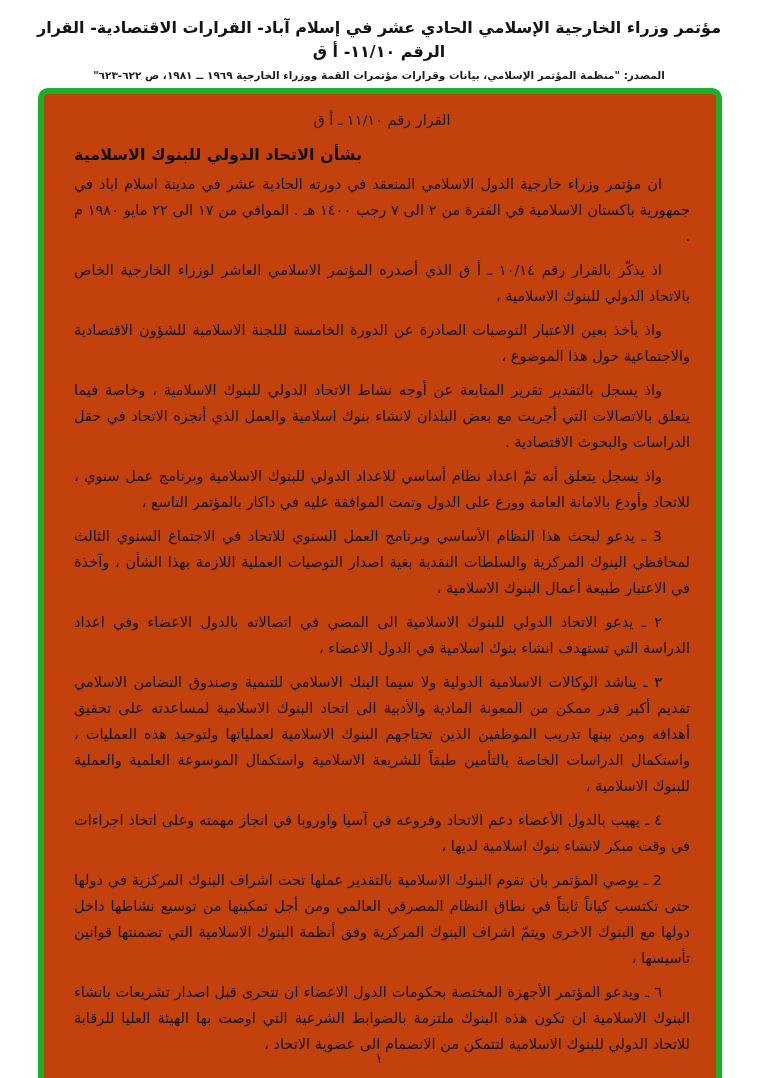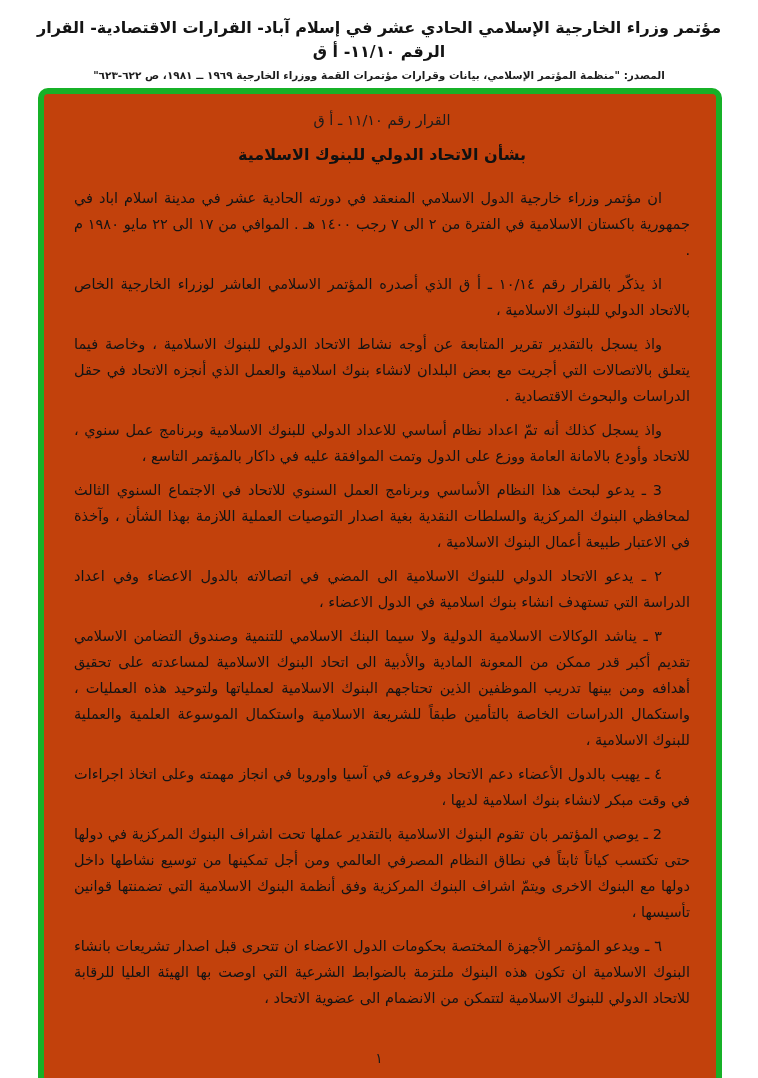--- a/index.html
+++ b/index.html
@@ -14,22 +14,22 @@
   }
   .doc-header .h1{font-weight:bold;font-size:16px;line-height:1.5;letter-spacing:0;}
   .doc-header .h2{font-weight:bold;font-size:10.5px;margin-top:5px;color:#1c1c1c;}
   .green-box{
     position:absolute;top:88px;left:38px;width:684px;height:1016px;
     box-sizing:border-box;border:6px solid #17b127;border-radius:10px;
     background:#c2410c;direction:rtl;
     padding:14px 26px 16px 30px;overflow:hidden;
   }
   .res-number{text-align:center;font-size:14.5px;margin-top:4px;color:#1b1b1b;}
-  .res-title{text-align:center;font-size:16px;font-weight:bold;margin-top:17px;color:#111;}
-  .res-body{margin-top:21px;font-size:14.5px;line-height:26px;text-align:justify;text-justify:inter-word;}
+  .res-title{text-align:left;font-size:16px;font-weight:bold;margin-top:17px;color:#111;}
+  .res-body{margin-top:7px;font-size:14.5px;line-height:26px;text-align:justify;text-justify:inter-word;}
   .res-body p{margin:0 0 8px 0;text-indent:28px;}
   .res-body .lead{font-weight:normal;}
   .page-num{
     position:absolute;bottom:12px;left:0;right:0;
     text-align:center;font-size:14px;color:#1b1b1b;direction:rtl;
   }
 </style>
 </head>
 <body>
 
@@ -40,22 +40,23 @@
     <div class="h2">المصدر: "منظمة المؤتمر الإسلامي، بيانات وقرارات مؤتمرات القمة ووزراء الخارجية ١٩٦٩ ــ ١٩٨١، ص ٦٢٢-٦٢٣"</div>
   </div>
 
   <div class="green-box" style="border-color: rgb(23, 177, 39);">
     <div class="res-number">القرار رقم ١١/١٠ ـ أ ق</div>
     <div class="res-title">بشأن الاتحاد الدولي للبنوك الاسلامية</div>
 
     <div class="res-body">
       <p><span class="lead"></span><span>ان مؤتمر وزراء خارجية الدول الاسلامي المنعقد في دورته الحادية عشر في مدينة اسلام اباد في جمهورية باكستان الاسلامية في الفترة من ٢ الى ٧ رجب ١٤٠٠ هـ . الموافي من ١٧ الى ٢٢ مايو ١٩٨٠ م .</span></p>
       <p><span class="lead">اذ يذكّر</span><span> بالقرار رقم ١٠/١٤ ـ أ ق الذي أصدره المؤتمر الاسلامي العاشر لوزراء الخارجية الخاص بالاتحاد الدولي للبنوك الاسلامية ،</span></p>
+      <p><span class="lead">واذ يأخذ بعين الاعتبار</span><span> التوصيات الصادرة عن الدورة الخامسة لللجنة الاسلامية للشؤون الاقتصادية والاجتماعية حول هذا الموضوع ،</span></p>
       <p><span class="lead">واذ يسجل بالتقدير</span><span> تقرير المتابعة عن أوجه نشاط الاتحاد الدولي للبنوك الاسلامية ، وخاصة فيما يتعلق بالاتصالات التي أجريت مع بعض البلدان لانشاء بنوك اسلامية والعمل الذي أنجزه الاتحاد في حقل الدراسات والبحوث الاقتصادية .</span></p>
-      <p><span class="lead">واذ يسجل</span><span> كذلك أنه تمّ اعداد نظام أساسي للاعداد الدولي للبنوك الاسلامية وبرنامج عمل سنوي ، للاتحاد وأودع بالامانة العامة ووزع على الدول وتمت الموافقة عليه في داكار بالمؤتمر التاسع ،</span></p>
+      <p><span class="lead">واذ يسجل</span><span> يتعلق أنه تمّ اعداد نظام أساسي للاعداد الدولي للبنوك الاسلامية وبرنامج عمل سنوي ، للاتحاد وأودع بالامانة العامة ووزع على الدول وتمت الموافقة عليه في داكار بالمؤتمر التاسع ،</span></p>
       <p><span class="lead">3 ـ يدعو</span><span> لبحث هذا النظام الأساسي وبرنامج العمل السنوي للاتحاد في الاجتماع السنوي الثالث لمحافظي البنوك المركزية والسلطات النقدية بغية اصدار التوصيات العملية اللازمة بهذا الشأن ، وآخذة في الاعتبار طبيعة أعمال البنوك الاسلامية ،</span></p>
       <p><span class="lead">٢ ـ يدعو</span><span> الاتحاد الدولي للبنوك الاسلامية الى المضي في اتصالاته بالدول الاعضاء وفي اعداد الدراسة التي تستهدف انشاء بنوك اسلامية في الدول الاعضاء ،</span></p>
       <p><span class="lead">٣ ـ يناشد</span><span> الوكالات الاسلامية الدولية ولا سيما البنك الاسلامي للتنمية وصندوق التضامن الاسلامي تقديم أكبر قدر ممكن من المعونة المادية والأدبية الى اتحاد البنوك الاسلامية لمساعدته على تحقيق أهدافه ومن بينها تدريب الموظفين الذين تحتاجهم البنوك الاسلامية لعملياتها ولتوحيد هذه العمليات ، واستكمال الدراسات الخاصة بالتأمين طبقاً للشريعة الاسلامية واستكمال الموسوعة العلمية والعملية للبنوك الاسلامية ،</span></p>
       <p><span class="lead">٤ ـ يهيب</span><span> بالدول الأعضاء دعم الاتحاد وفروعه في آسيا واوروبا في انجاز مهمته وعلى اتخاذ اجراءات في وقت مبكر لانشاء بنوك اسلامية لديها ،</span></p>
       <p><span class="lead">2 ـ يوصي</span><span> المؤتمر بان تقوم البنوك الاسلامية بالتقدير عملها تحت اشراف البنوك المركزية في دولها حتى تكتسب كياناً ثابتاً في نطاق النظام المصرفي العالمي ومن أجل تمكينها من توسيع نشاطها داخل دولها مع البنوك الاخرى ويتمّ اشراف البنوك المركزية وفق أنظمة البنوك الاسلامية التي تضمنتها قوانين تأسيسها ،</span></p>
       <p><span class="lead">٦ ـ ويدعو</span><span> المؤتمر الأجهزة المختصة بحكومات الدول الاعضاء ان تتحرى قبل اصدار تشريعات بانشاء البنوك الاسلامية ان تكون هذه البنوك ملتزمة بالضوابط الشرعية التي اوصت بها الهيئة العليا للرقابة للاتحاد الدولي للبنوك الاسلامية لتتمكن من الانضمام الى عضوية الاتحاد ،</span></p>
     </div>
   </div>
 
   <div class="page-num">١</div>

